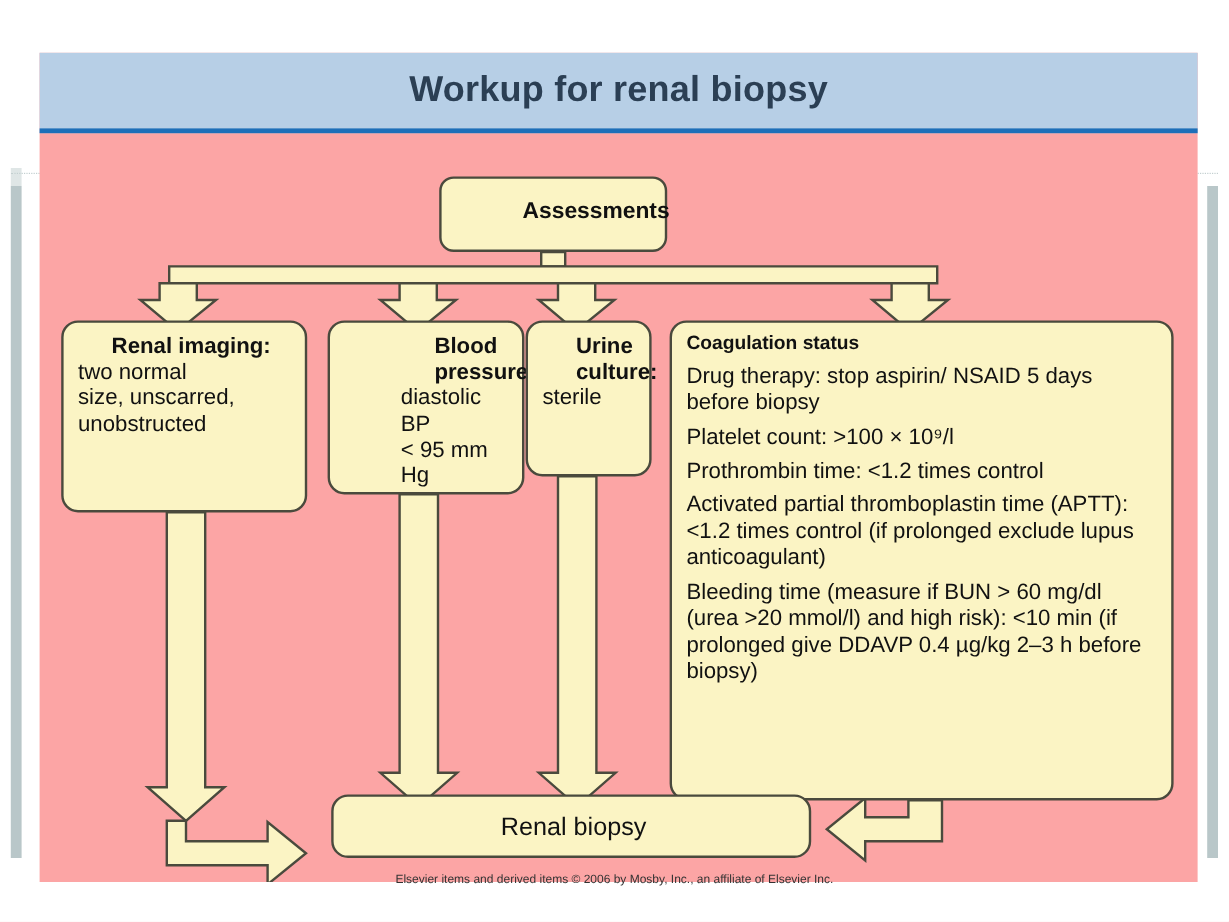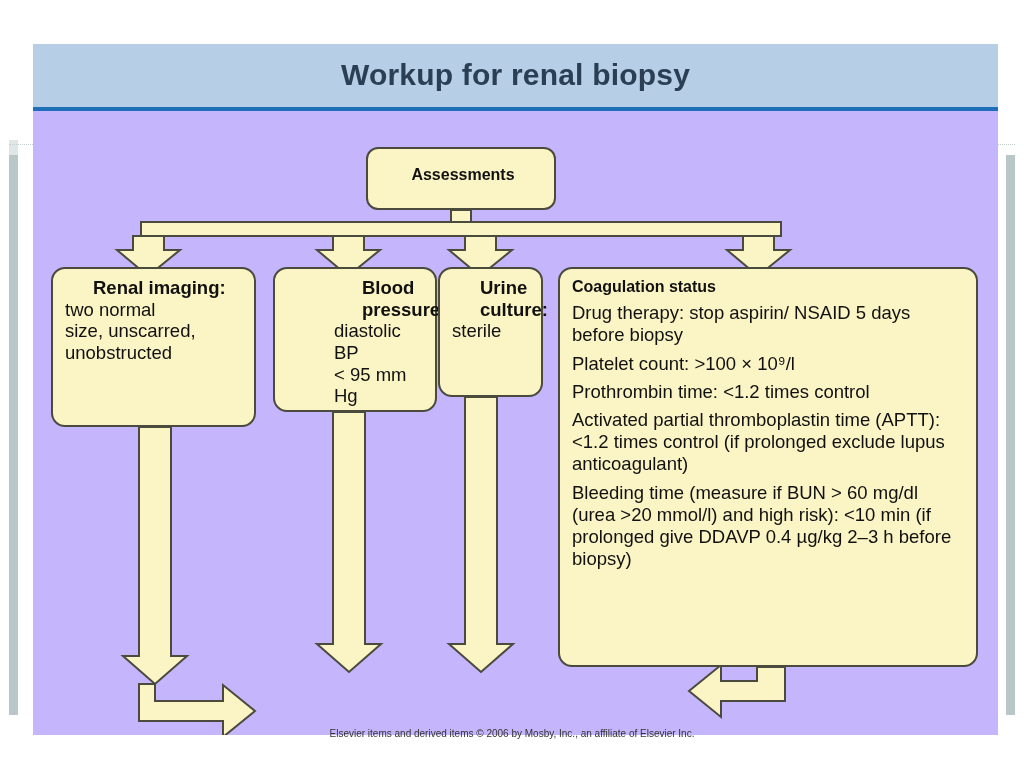--- a/index.html
+++ b/index.html
@@ -36,21 +36,21 @@
     border-top: 1px dotted #c3cfd0;
   }
 
   
   #panel {
     position: absolute;
     left: 33px;
     top: 44px;
     width: 965px;
     height: 691px;
-    background: #c4b5fd;
+    background: #fca5a5;
   }
   #title-band {
     position: absolute;
     left: 0; top: 0;
     width: 965px; height: 67px;
     background: #b7cfe6;
     border-bottom: 4px solid #1e6fb8;
     box-sizing: border-box;
   }
   #title-text {
@@ -84,21 +84,21 @@
     margin-left: 28px;
   }
   .bline { display: block; }
 
   #box-assessments {
     left: 333px; top: 103px; width: 190px; height: 63px;
     border-radius: 12px;
   }
   #assessments-label {
     position:absolute; left:0; top:17px; width:190px;
-    text-align:center; font-size:16px; font-weight:bold; color:#111;
+    text-align:right; font-size:19px; font-weight:bold; color:#111;
   }
 
   #box-renal-imaging { left: 18px; top: 223px; width: 205px; height: 160px; }
   #box-blood-pressure { left: 240px; top: 223px; width: 164px; height: 145px; padding-left: 47px; }
   #box-urine-culture { left: 405px; top: 223px; width: 105px; height: 130px; }
   #box-coagulation { left: 525px; top: 223px; width: 420px; height: 400px; }
   #box-renal-biopsy { left: 243px; top: 618px; width: 400px; height: 53px; }
   #renal-biopsy-label {
     position:absolute; left:0; top:14px; width:400px;
     text-align:center; font-size:21px; color:#111;
@@ -201,17 +201,20 @@
       <div class="box-inner coag-text">
         <span class="coag-head">Coagulation status</span>
         <p>Drug  therapy: stop aspirin/ NSAID 5 days before biopsy</p>
         <p>Platelet count: &gt;100 × 10⁹/l</p>
         <p>Prothrombin time: &lt;1.2 times control</p>
         <p>Activated partial thromboplastin time (APTT): &lt;1.2 times control (if prolonged exclude lupus anticoagulant)</p>
         <p>Bleeding time (measure if BUN &gt; 60 mg/dl (urea &gt;20 mmol/l) and high risk): &lt;10 min (if prolonged give DDAVP 0.4 µg/kg 2–3 h before biopsy)</p>
       </div>
     </div>
 
+    <div class="box" id="box-renal-biopsy">
+      <div id="renal-biopsy-label">Renal biopsy</div>
+    </div>
 
   </div>
 
   <div id="footer">Elsevier items and derived items © 2006 by Mosby, Inc., an affiliate of Elsevier Inc.</div>
 </div>
 
 </body></html>

